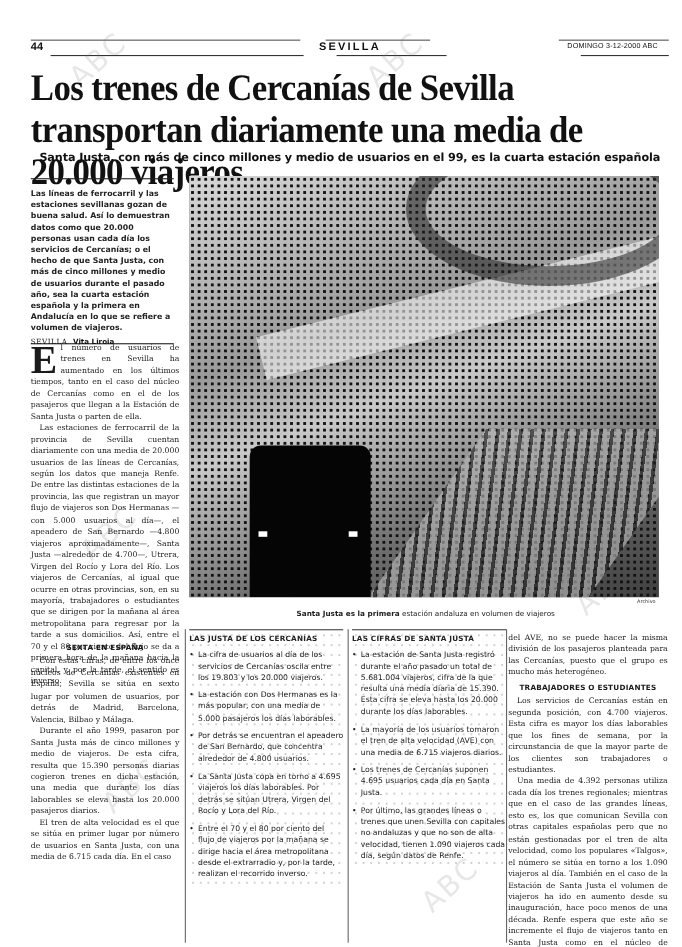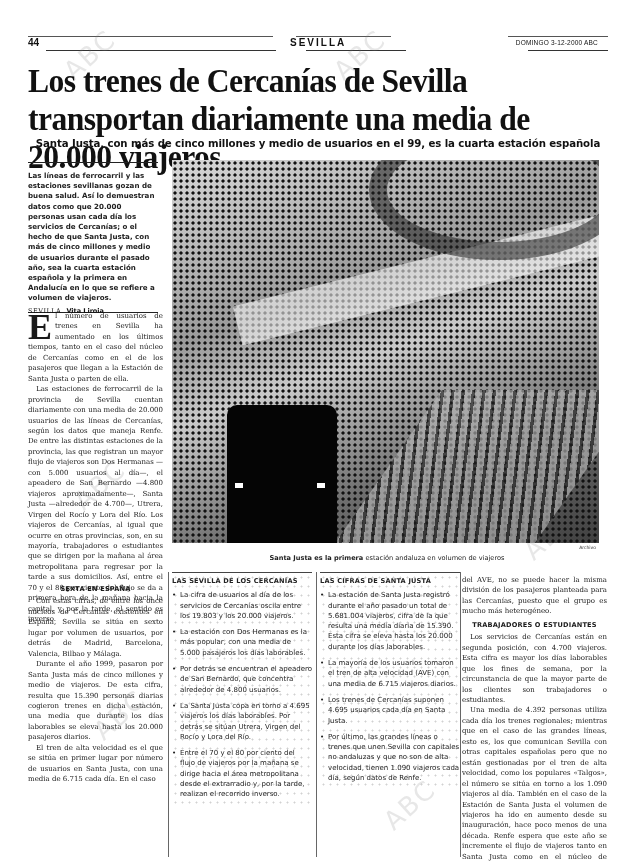--- a/index.html
+++ b/index.html
@@ -121,21 +121,21 @@
     <span class="lamp r"></span>
   </div>
 </figure>
 <div class="photo-credit">Archivo</div>
 <div class="caption">
   <b>Santa Justa es la primera</b><span> estación andaluza en volumen de viajeros</span>
 </div>
 
 <div class="vrule" style="left:168px;"></div>
 <aside class="sidebar sb1 speckle">
-  <div class="sb-title">LAS SEVILLA DE LOS CERCANÍAS</div>
+  <div class="sb-title">LAS JUSTA DE LOS CERCANÍAS</div>
   <ul>
     <li>La cifra de usuarios al día de los servicios de Cercanías oscila entre los 19.803 y los 20.000 viajeros.</li>
     <li>La estación con Dos Hermanas es la más popular, con una media de 5.000 pasajeros los días laborables.</li>
     <li>Por detrás se encuentran el apeadero de San Bernardo, que concentra alrededor de 4.800 usuarios.</li>
     <li>La Santa Justa copa en torno a 4.695 viajeros los días laborables. Por detrás se sitúan Utrera, Virgen del Rocío y Lora del Río.</li>
     <li>Entre el 70 y el 80 por ciento del flujo de viajeros por la mañana se dirige hacia el área metropolitana desde el extrarradio y, por la tarde, realizan el recorrido inverso.</li>
   </ul>
 </aside>
 <div class="vrule" style="left:316px;"></div>
 <aside class="sidebar sb2 speckle">

